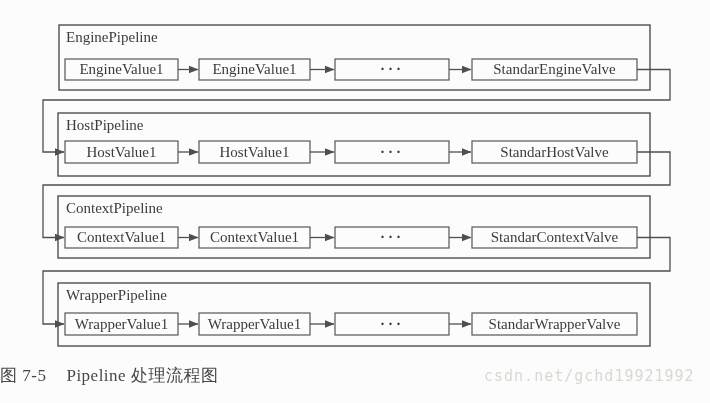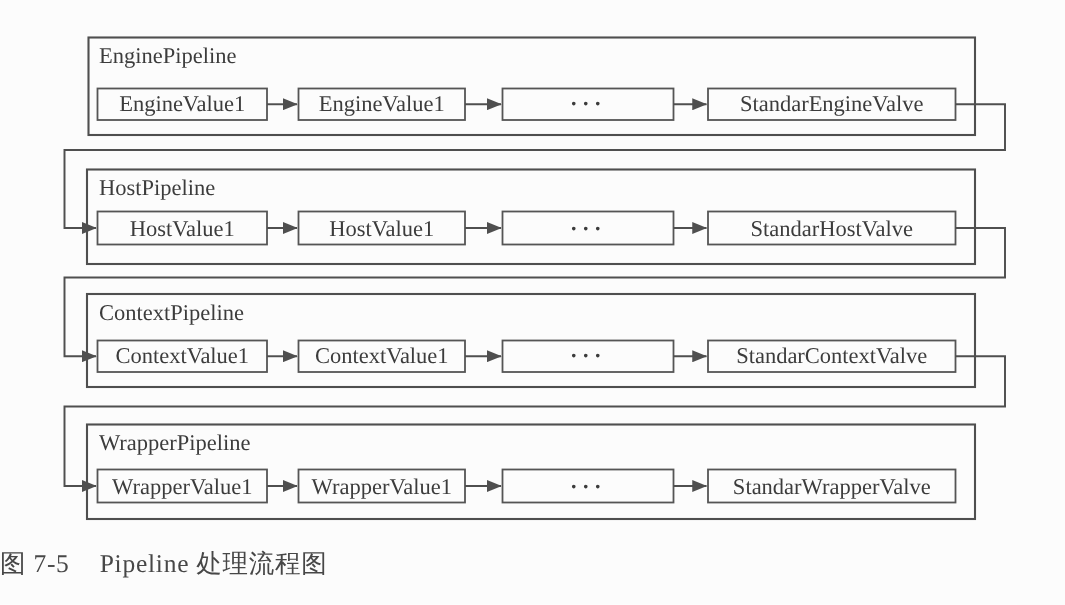--- a/index.html
+++ b/index.html
@@ -115,18 +115,19 @@
       <path class="ln" d="M178,324 L198,324" marker-end="url(#arrow)"></path>
       <path class="ln" d="M310,324 L334,324" marker-end="url(#arrow)"></path>
       <path class="ln" d="M449,324 L471,324" marker-end="url(#arrow)"></path>
     </g>
 
     <path class="ln" d="M637,69.5 L670,69.5 L670,100 L43,100 L43,152 L64,152" marker-end="url(#arrow)"></path>
     <path class="ln" d="M637,152 L670,152 L670,185 L43,185 L43,237.5 L64,237.5" marker-end="url(#arrow)"></path>
     <path class="ln" d="M637,237.5 L670,237.5 L670,271 L43,271 L43,324 L64,324" marker-end="url(#arrow)"></path>
   </svg>
 
+  <div class="watermark">csdn.net/gchd19921992</div>
 
   <div class="caption">
     <span class="fig-label">图 7-5</span><span>Pipeline 处理流程图</span>
   </div>
 
 </div>
 
 </body></html>

